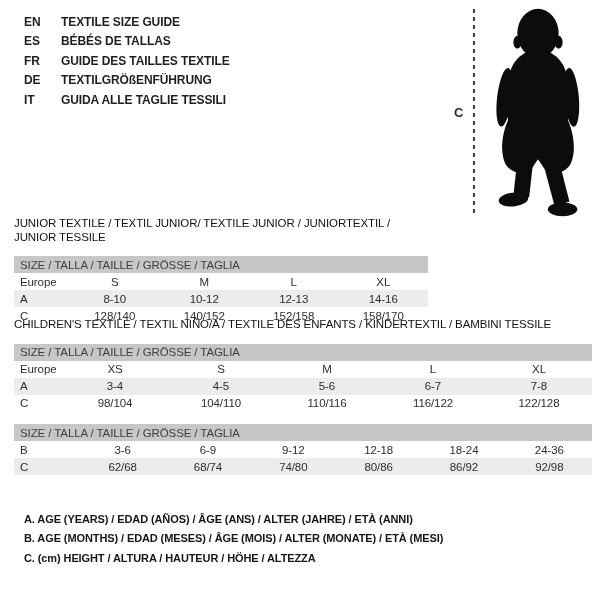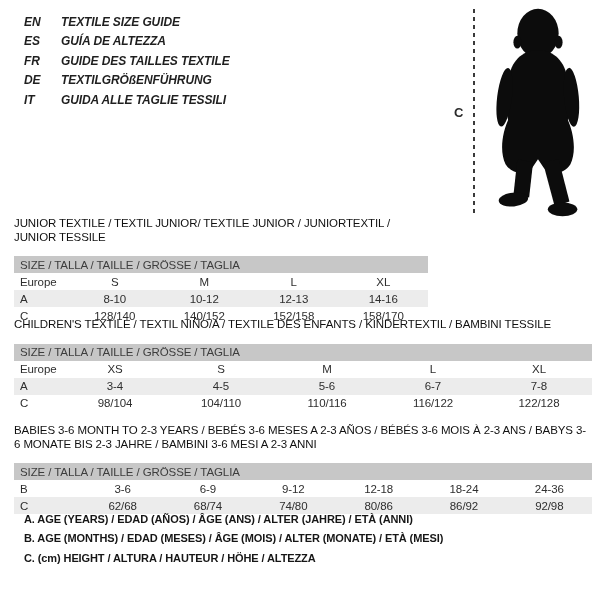--- a/index.html
+++ b/index.html
@@ -5,21 +5,21 @@
   html,body{margin:0;padding:0;}
   body{
     width:600px;height:600px;background:#ffffff;overflow:hidden;position:relative;
     font-family:"Liberation Sans",sans-serif;color:#1f1f1f;
     -webkit-font-smoothing:antialiased;letter-spacing:-0.1px;
   }
   .canvas{position:absolute;inset:0;}
 
   
   .lang-block{position:absolute;top:13px;left:24px;}
-  .lang-row{display:flex;line-height:19.4px;font-size:12px;font-weight:700;font-style:italic;}
+  .lang-row{display:flex;line-height:19.4px;font-size:12px;font-weight:700;}
   .lang-code{width:37px;flex:0 0 37px;}
   .lang-title{white-space:nowrap;text-align:right;}
 
   
   .figure{position:absolute;top:5px;left:448px;width:152px;height:216px;}
   .fig-label{position:absolute;left:6px;top:100px;font-size:13px;font-weight:700;color:#2b2b2b;}
   .dash-line{
     position:absolute;left:25px;top:4px;width:2px;height:208px;
     background:repeating-linear-gradient(to bottom,#3a3a3a 0 4px,transparent 4px 8px);
   }
@@ -47,21 +47,21 @@
 
 <div class="canvas">
 
   <div class="lang-block">
       <div class="lang-row">
         <span class="lang-code">EN</span>
         <span class="lang-title">TEXTILE SIZE GUIDE</span>
       </div>
       <div class="lang-row">
         <span class="lang-code">ES</span>
-        <span class="lang-title">GUÍA DE ALTEZZA</span>
+        <span class="lang-title">BÉBÉS DE TALLAS</span>
       </div>
       <div class="lang-row">
         <span class="lang-code">FR</span>
         <span class="lang-title">GUIDE DES TAILLES TEXTILE</span>
       </div>
       <div class="lang-row">
         <span class="lang-code">DE</span>
         <span class="lang-title">TEXTILGRÖßENFÜHRUNG</span>
       </div>
       <div class="lang-row">
@@ -169,21 +169,20 @@
               <td>98/104</td>
               <td>104/110</td>
               <td>110/116</td>
               <td>116/122</td>
               <td>122/128</td>
             </tr>
           </tbody>
         </table>
       </section>
       <section class="size-section" style="top: 424px; width: 578px;">
-        <h2 class="section-title">BABIES 3-6 MONTH TO 2-3 YEARS / BEBÉS 3-6 MESES A 2-3 AÑOS / BÉBÉS 3-6 MOIS À 2-3 ANS / BABYS 3-6 MONATE BIS 2-3 JAHRE / BAMBINI 3-6 MESI A 2-3 ANNI</h2>
         <table class="size-table">
           <colgroup>
             <col style="width: 66px;">
             <col>
             <col>
             <col>
             <col>
             <col>
             <col>
           </colgroup>

